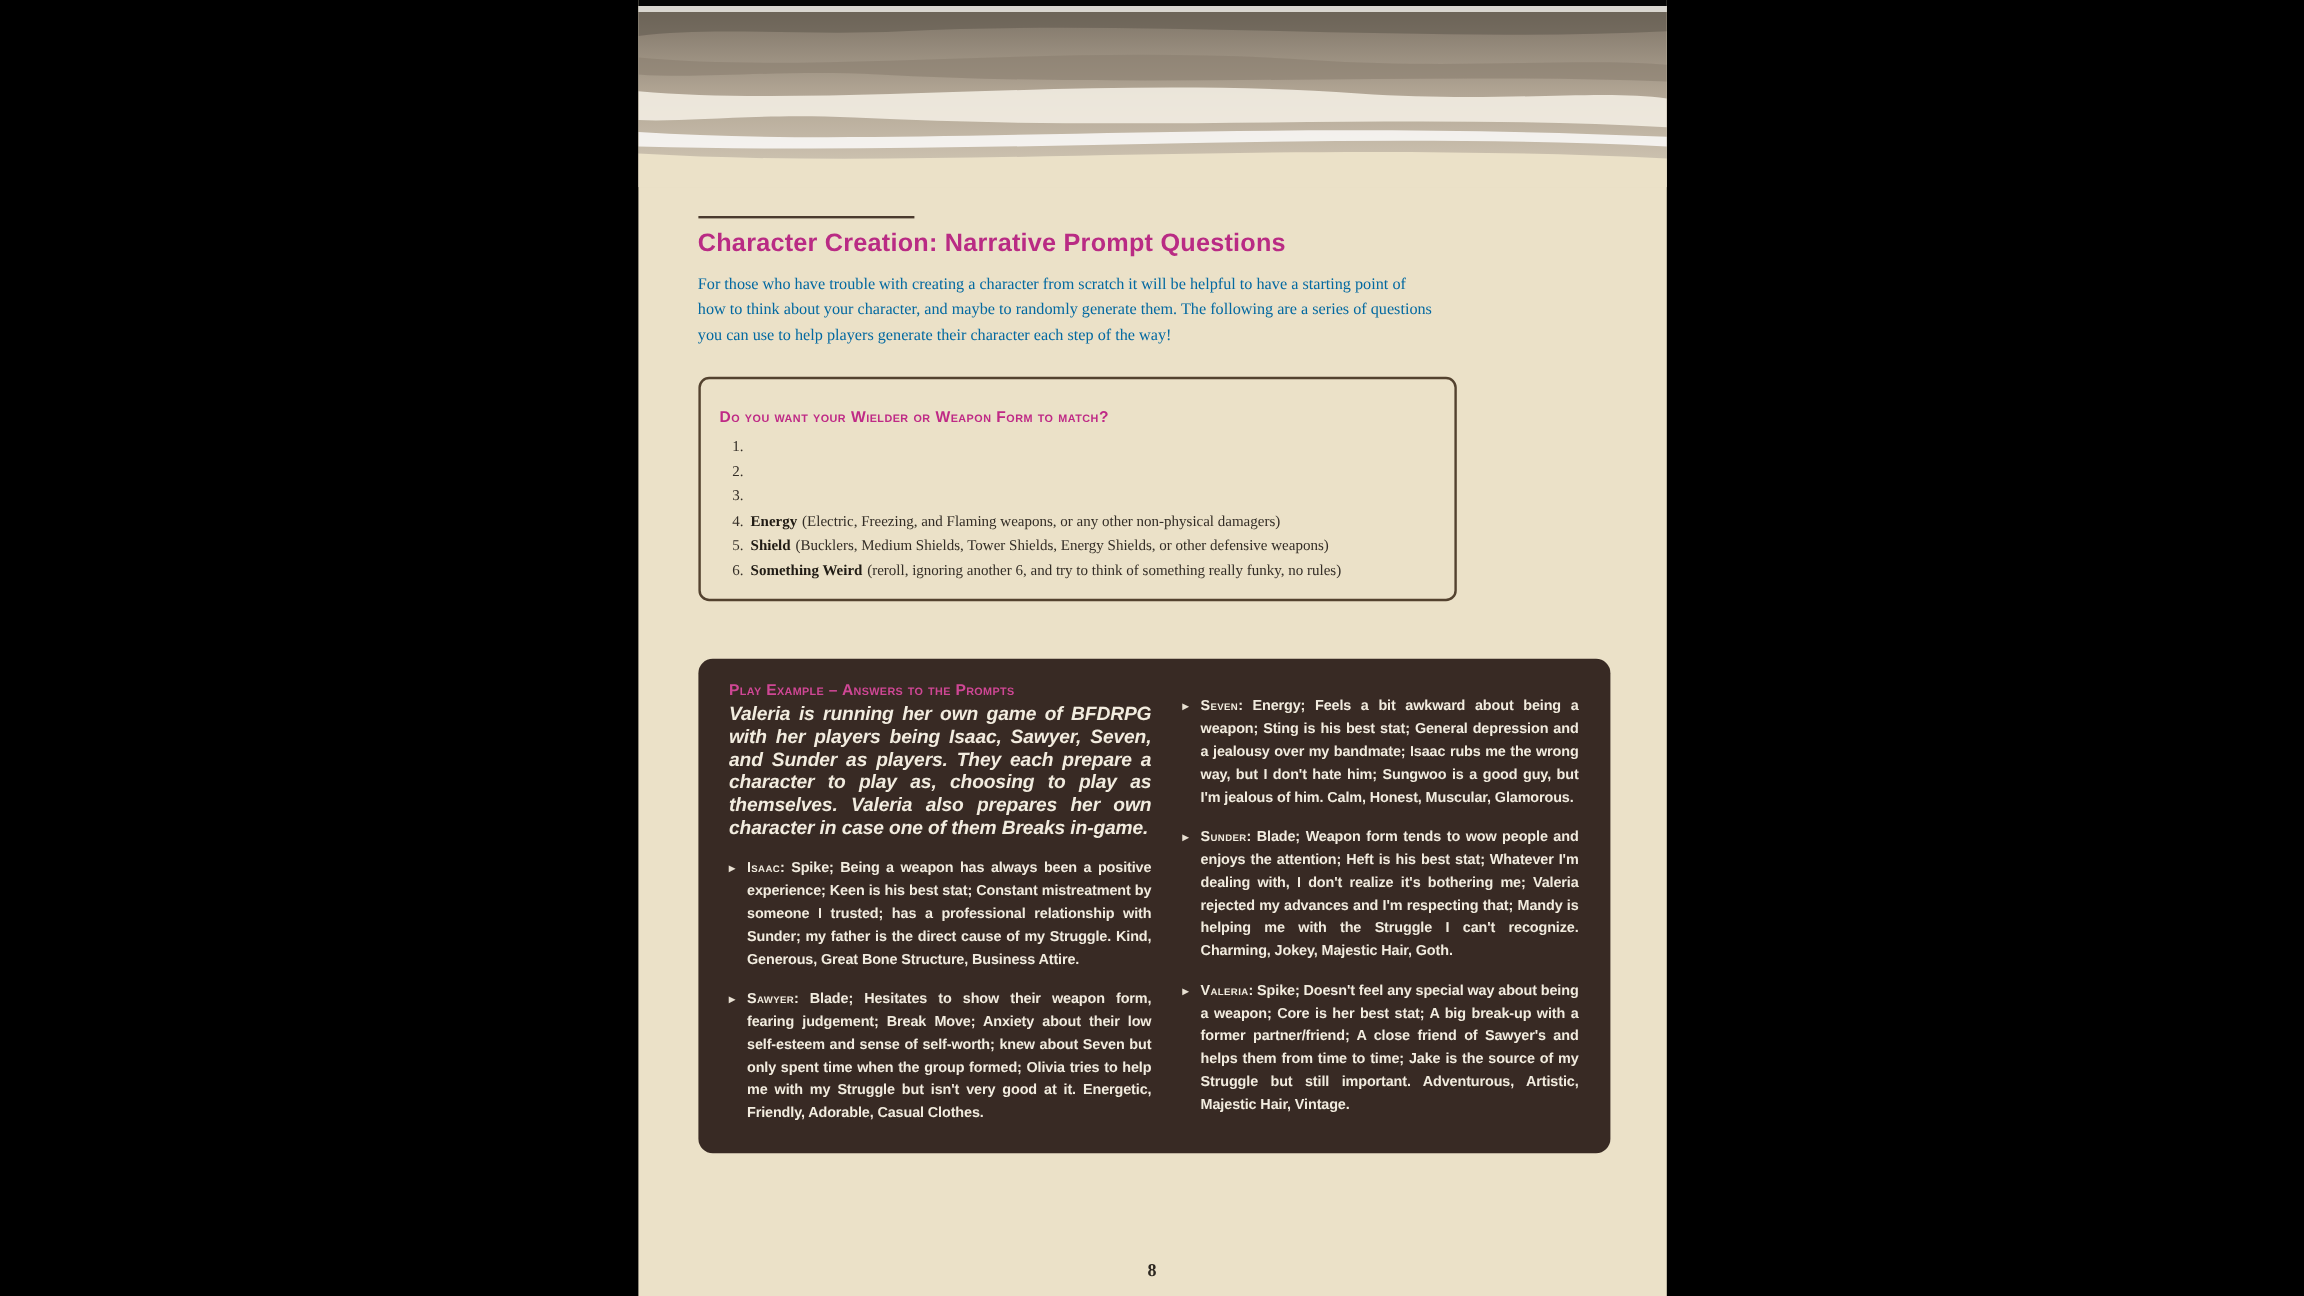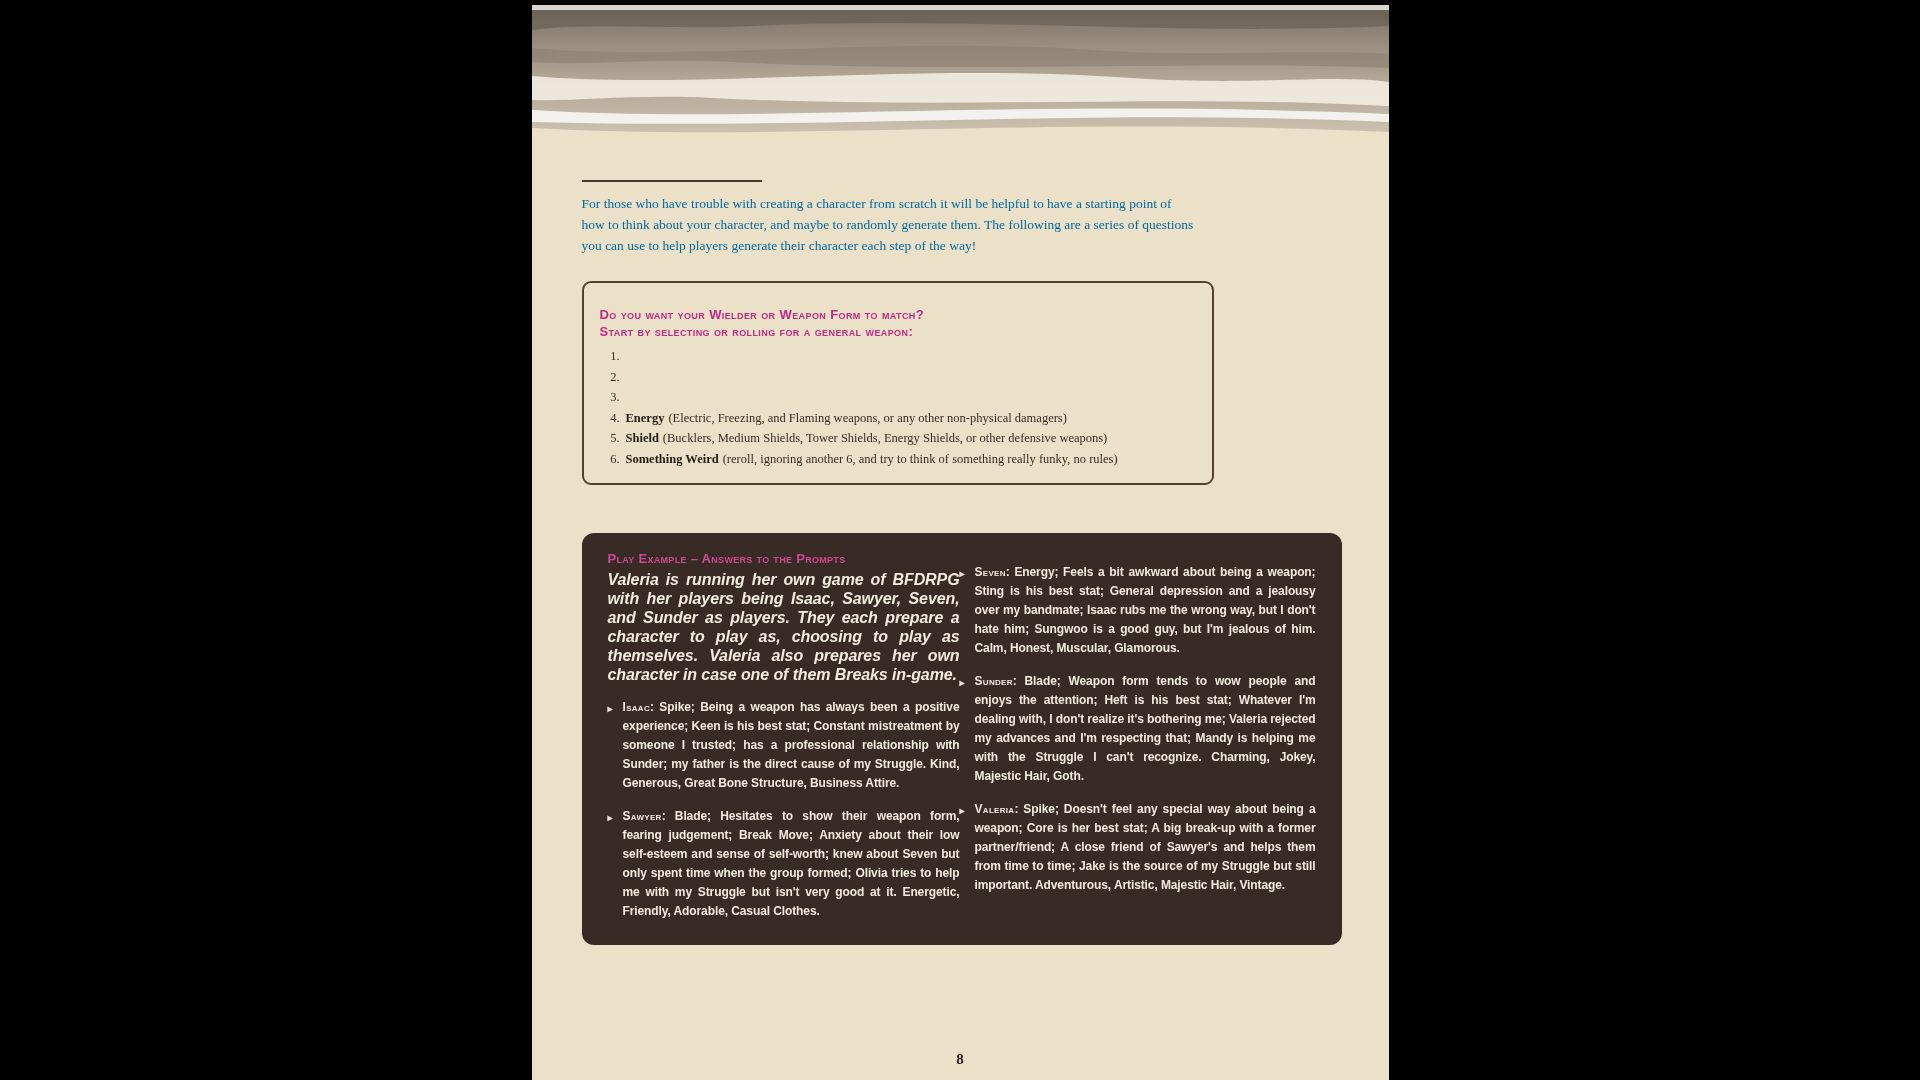--- a/index.html
+++ b/index.html
@@ -55,21 +55,21 @@
     font-size: 12.5px; line-height: 20.5px;
     color: #332d26;
   }
   .wnum { width: 20px; text-align: right; margin-right: 6px; flex: none; }
   .wname { font-weight: bold; color: #211c15; margin-right: 4px; }
 
   .dark-box {
     margin-top: 48px; width: 760px;
     background: #382a24; border-radius: 12px;
     padding: 18px 26px 24px;
-    display: flex; 
+    display: flex; gap: 26px;
     color: #f2ecdf; letter-spacing: -0.1px;
   }
   .col-l { width: 352px; flex: none; }
   .col-r { flex: 1; padding-top: 12px; }
   .ph {
     font-size: 13px; font-weight: bold; color: #cf4795;
     font-variant: small-caps; letter-spacing: 0.3px;
   }
   .pi, .pi2 {
     font-size: 16px; line-height: 19px;
@@ -118,26 +118,26 @@
     <path d="M0,38 C150,52 350,26 560,40 C680,48 780,38 857,44 V58 C650,50 420,64 200,52 C120,48 50,56 0,52 Z" fill="#8a7f70" opacity="0.6"></path>
     <path d="M0,66 C160,80 380,52 600,68 C720,76 800,64 857,72 V96 C640,84 420,100 180,88 C100,84 40,92 0,90 Z" fill="#f6f1e6" opacity="0.85"></path>
     <path d="M0,100 C220,114 480,88 857,104 V112 C560,98 300,120 0,112 Z" fill="#ffffff" opacity="0.8"></path>
     <path d="M0,118 C240,132 520,106 857,122 V146 H0 Z" fill="#ebe1c8"></path>
   </svg>
 
   <div class="content">
 
     <div class="divider"></div>
 
+    <div class="title">Character Creation: Narrative Prompt Questions</div>
 
     <div class="intro">For those who have trouble with creating a character from scratch it will be helpful to have a starting point of how to think about your character, and maybe to randomly generate them. The following are a series of questions you can use to help players generate their character each step of the way!</div>
 
     <div class="wbox">
       <div class="wh">Do you want your Wielder or Weapon Form to match?</div>
-      <div class="wh wh2">Start by selecting or rolling for a general weapon:</div>
       <div class="wlist">
         <div class="wrow">
           <span class="wnum">1.</span>
         </div>
         <div class="wrow">
           <span class="wnum">2.</span>
         </div>
         <div class="wrow">
           <span class="wnum">3.</span>
         </div>

